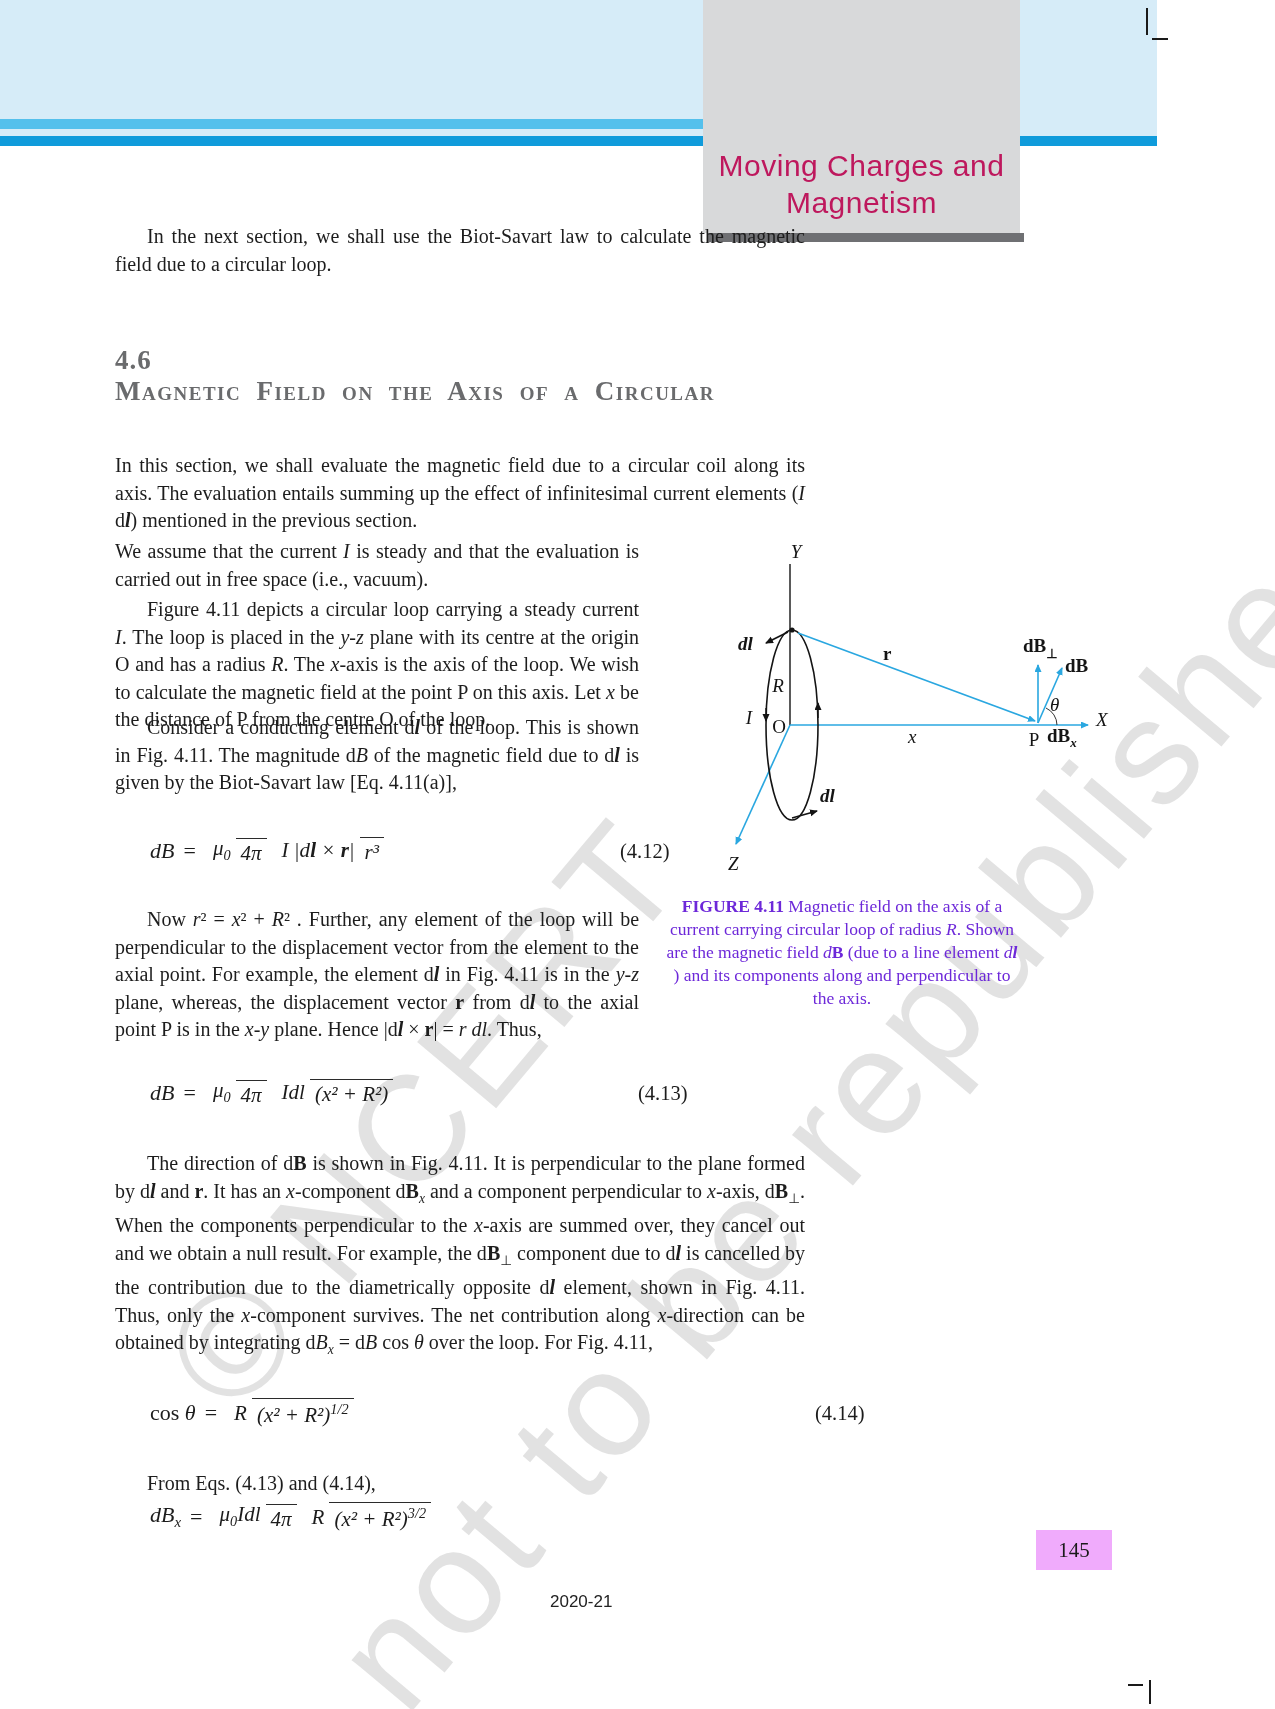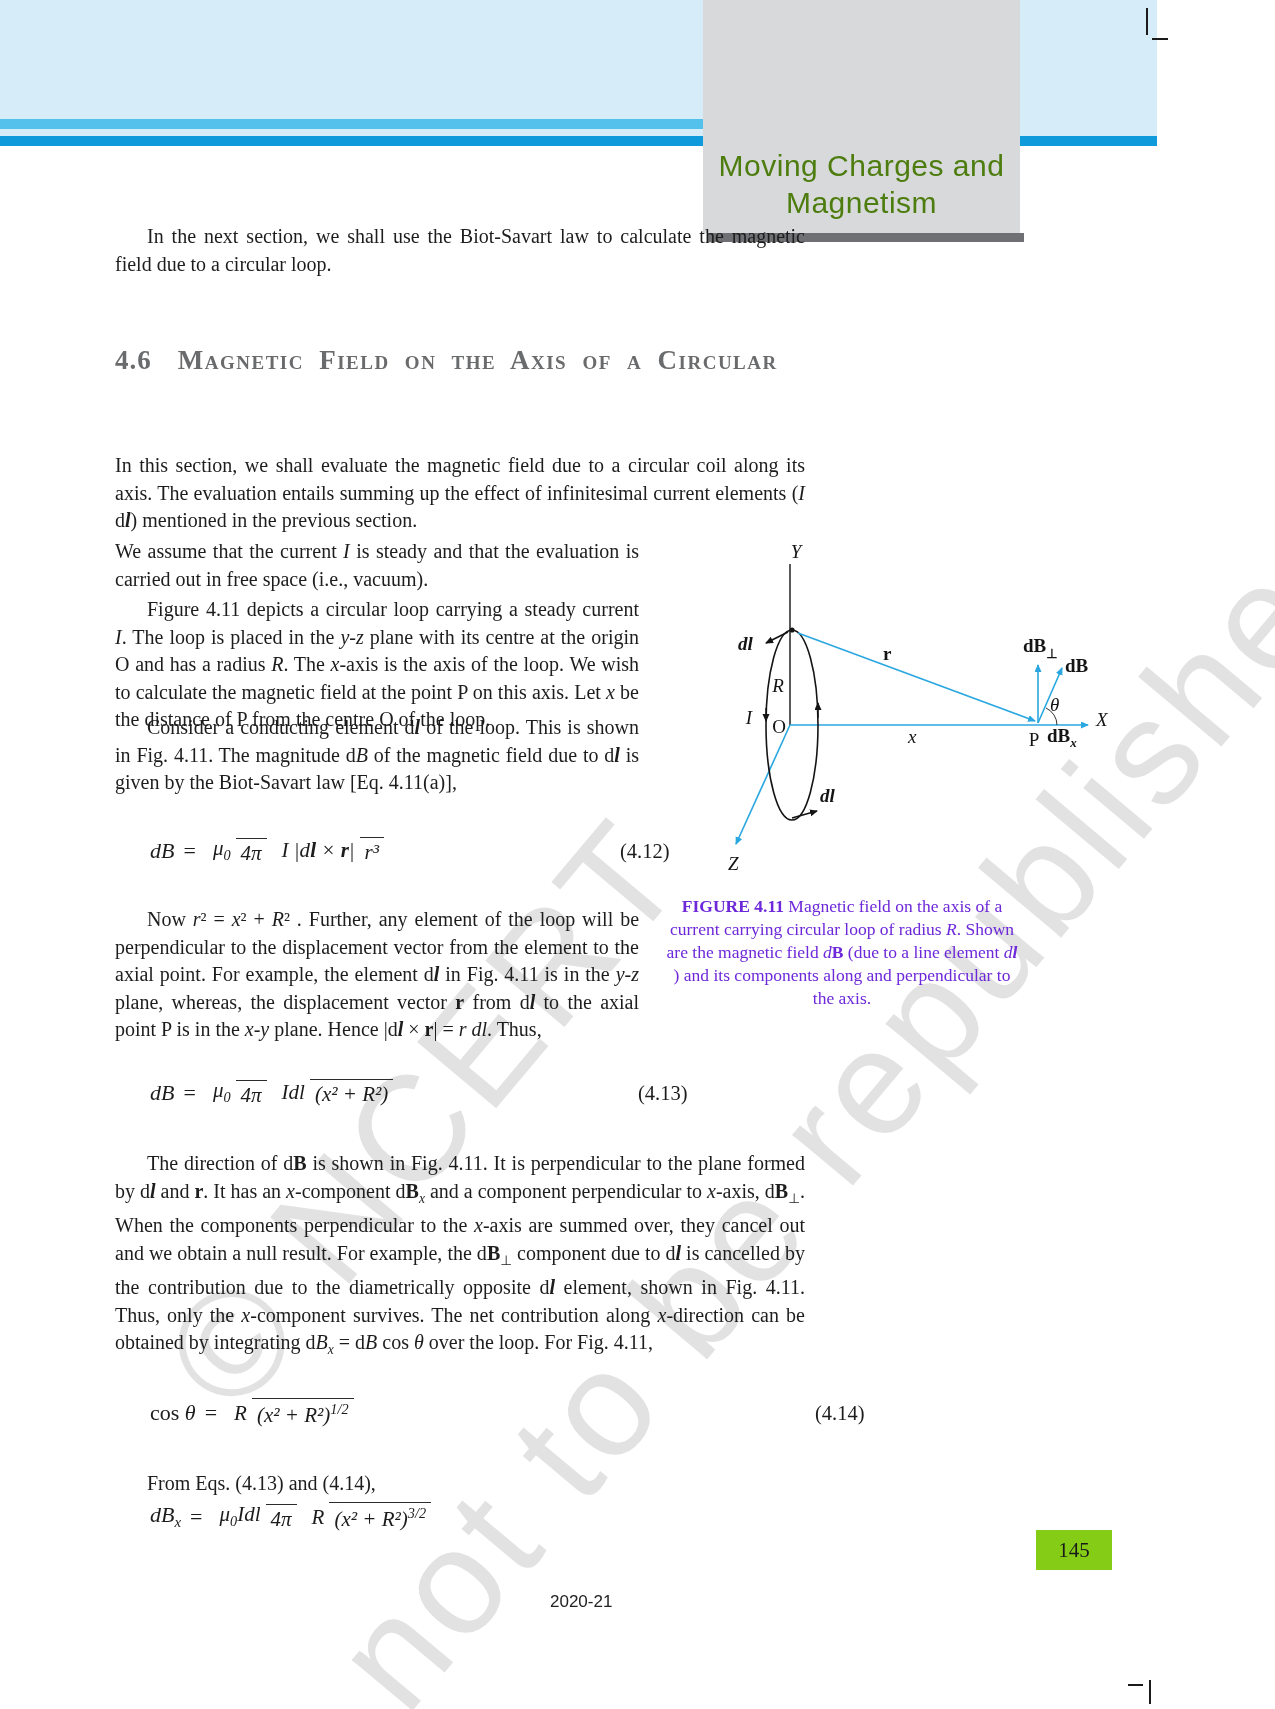--- a/index.html
+++ b/index.html
@@ -5,59 +5,59 @@
   html,body{margin:0;padding:0;background:#ffffff;}
   #page{position:relative;width:1275px;height:1709px;overflow:hidden;background:#ffffff;
         font-family:"Liberation Serif",serif;color:#1d1d1d;}
   
   .band{position:absolute;background:#d6ecf8;}
   .stripe{position:absolute;}
   .titlebox{position:absolute;left:703px;top:0;width:317px;height:233px;background:#d8d9da;
             display:flex;flex-direction:column;justify-content:flex-end;align-items:center;
             padding-bottom:12px;box-sizing:border-box;}
   .titlebox .t{font-family:"Liberation Sans",sans-serif;font-size:30px;line-height:37px;
-               color:#4d7c0f;letter-spacing:.5px;text-align:center;}
+               color:#be185d;letter-spacing:.5px;text-align:center;}
   .titlebar{position:absolute;left:707px;top:233px;width:317px;height:9px;background:#6f7073;}
   
   .wm{position:absolute;font-family:"Liberation Sans",sans-serif;font-weight:400;
       color:rgba(178,178,178,0.38);transform-origin:0 0;transform:rotate(-50deg);
       white-space:nowrap;letter-spacing:6px;z-index:0;}
   
   .para{position:absolute;font-size:20px;line-height:27.5px;text-align:justify;z-index:1;}
   .wide{left:115px;width:690px;}
   .narrow{left:115px;width:524px;}
   .indent{text-indent:32px;}
   .i{font-style:italic;}
   .b{font-weight:bold;}
   .ib{font-style:italic;font-weight:bold;}
   .sub{vertical-align:sub;font-size:0.68em;}
   .sup{vertical-align:super;font-size:0.68em;}
   .up{font-style:normal;}
   .heading{position:absolute;left:115px;top:345px;color:#6a6b6d;font-weight:700;z-index:1;}
-  .heading .row{display:flex;}
+  .heading .row{display:flex;flex-direction:column;}
   .heading .num{font-size:27px;letter-spacing:1px;margin-right:26px;}
   .heading .t{font-variant:small-caps;font-size:27px;letter-spacing:1.5px;word-spacing:7px;}
   .heading .l2{margin-left:75px;margin-top:7px;}
   
   .eq{position:absolute;display:flex;align-items:center;font-style:italic;font-size:22px;
       color:#1c1c1c;z-index:1;}
   .eq .lhs{margin-right:9px;}
   .eq .rel{margin-right:7px;font-style:normal;}
   .frac{display:inline-flex;flex-direction:row;align-items:flex-end;margin:0 5px;font-size:21px;}
   .frac .num{padding:0 5px 2px;}
   .frac .den{border-top:1.5px solid #2b2b2b;padding:2px 5px 0;}
   .eq-num{position:absolute;font-style:normal;font-size:20.5px;top:50%;transform:translateY(-50%);}
   
   #figure{position:absolute;left:640px;top:480px;width:470px;height:400px;z-index:1;}
   .caption{position:absolute;left:664px;top:895px;width:356px;text-align:center;
            color:#6d28d9;font-size:17.5px;line-height:23px;z-index:1;}
   
   .footer{position:absolute;left:550px;top:1592px;font-family:"Liberation Sans",sans-serif;
           font-size:17px;color:#222;z-index:1;}
-  .badge{position:absolute;left:1036px;top:1530px;width:76px;height:40px;background:#84cc16;
+  .badge{position:absolute;left:1036px;top:1530px;width:76px;height:40px;background:#f0abfc;
          display:flex;align-items:center;justify-content:center;font-size:21px;color:#1a1a1a;z-index:1;}
   .mark{position:absolute;background:#1a1a1a;z-index:2;}
   svg text{font-family:"Liberation Serif",serif;font-size:19px;fill:#141414;}
   .svi{font-style:italic;}
   .svb{font-weight:bold;}
 </style>
 </head>
 <body>
 
 <div id="page">

